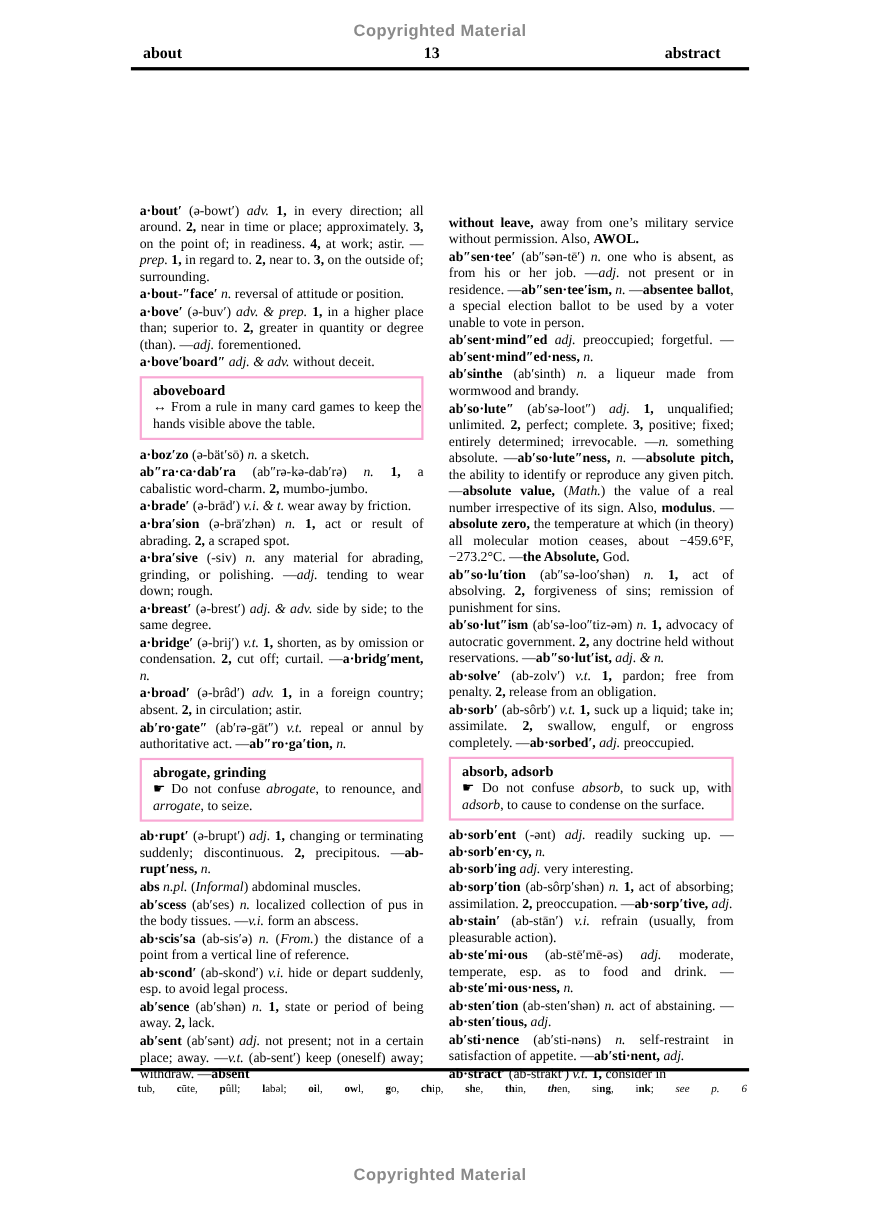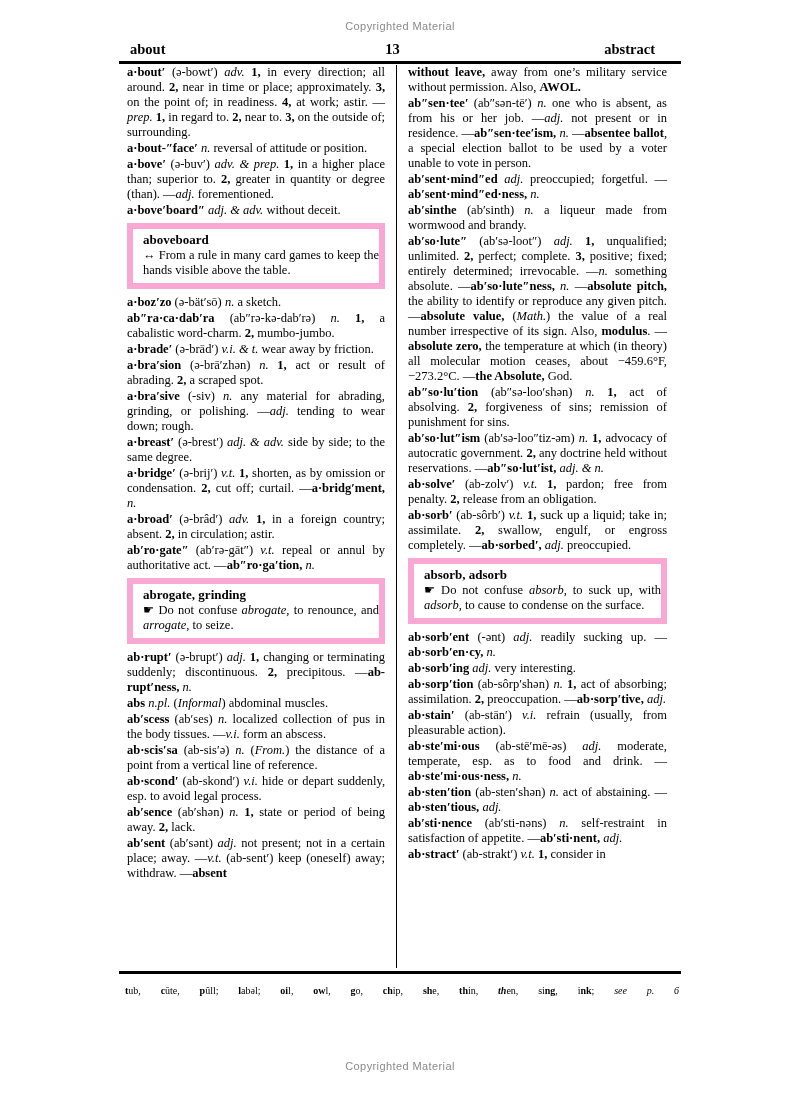--- a/index.html
+++ b/index.html
@@ -1,38 +1,38 @@
 <!DOCTYPE html>
 <html><head>
 <meta charset="utf-8">
 <style>
   html,body{margin:0;padding:0;background:#ffffff;width:800px;height:1105px;overflow:hidden;}
   .canvas{position:relative;width:800px;height:1105px;background:#ffffff;color:#000;
           font-family:"Liberation Serif", serif;}
   .watermark{position:absolute;left:0;width:100%;text-align:center;
-             font-family:"Liberation Sans", sans-serif;font-weight:normal;
-             font-size:11px;color:#8a8a8a;letter-spacing:.4px;}
+             font-family:"Liberation Sans", sans-serif;font-weight:bold;
+             font-size:15px;color:#8a8a8a;letter-spacing:.4px;}
   .wm-top{top:20px;}
   .wm-bottom{top:1060px;}
   .page{position:absolute;left:119px;top:40px;width:562px;}
   .page-header{display:flex;align-items:flex-start;font-weight:bold;font-size:14.5px;line-height:18px;}
   .page-header .gw-left{flex:1;text-align:left;padding-left:11px;}
   .page-header .pg-num{flex:0 0 auto;text-align:center;}
   .page-header .gw-right{flex:1;text-align:right;padding-right:26px;}
   .header-rule{height:3px;background:#000;margin-top:3px;}
-  .columns{display:flex;margin-top:1px;height:903px;overflow:hidden;}
+  .columns{display:flex;margin-top:18px;height:903px;overflow:hidden;align-items:flex-end;}
   .col{font-size:12.5px;line-height:15px;}
   .col-left{width:258px;margin-left:8px;}
   .column-divider{width:1px;background:#000;margin-left:11px;}
   .col-right{width:259px;margin-left:11px;}
   .entry{text-align:justify;margin:0 0 1px 0;}
   .b{font-weight:bold;}
   .i{font-style:italic;}
   .bi{font-weight:bold;font-style:italic;}
-  .note-box{border:6px solid #f9a8d4;margin:5px 0 6px 0;padding:3px 0 5px 10px;}
+  .note-box{border:2px solid #f9a8d4;margin:5px 0 6px 0;padding:3px 0 5px 10px;}
   .note-title{font-weight:bold;font-size:13px;line-height:16px;}
   .note-body{text-align:justify;}
   .page-footer{position:absolute;top:931px;left:0;width:562px;border-top:3px solid #000;}
   .pron-key{margin-top:9px;font-size:10px;line-height:16px;text-align:justify;text-align-last:justify;
             padding:0 2px 0 6px;}
 </style>
 </head>
 <body>
 
 <div class="canvas">

